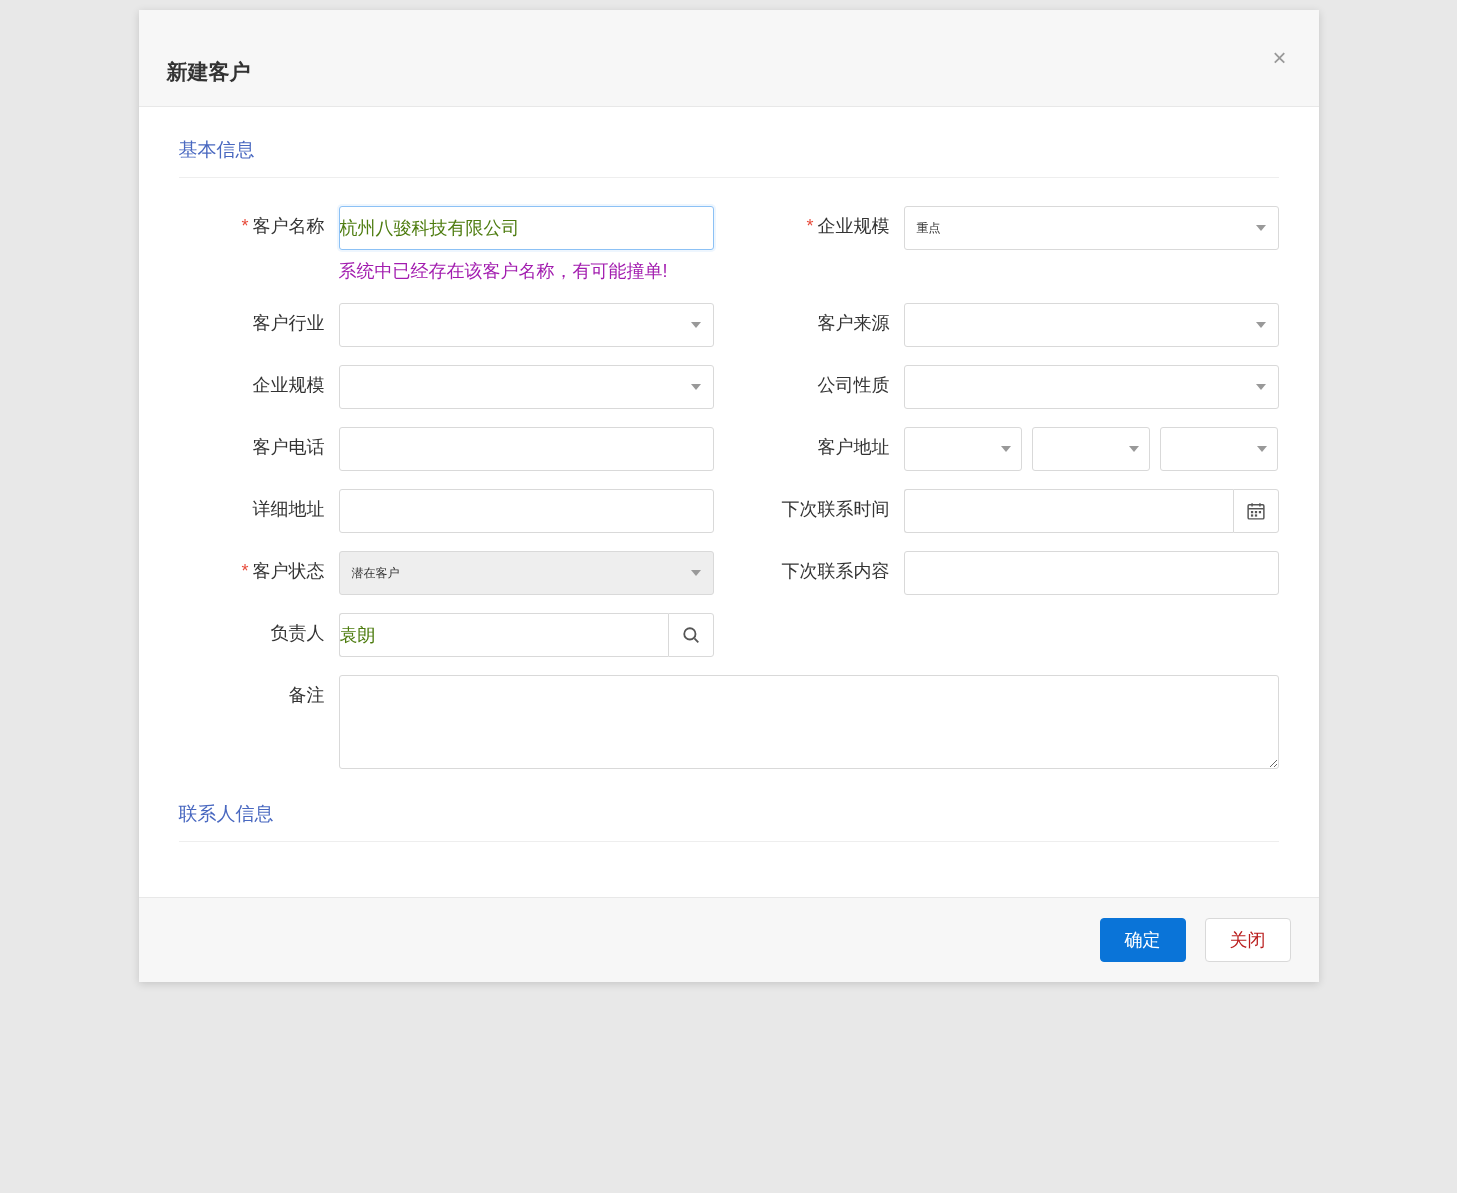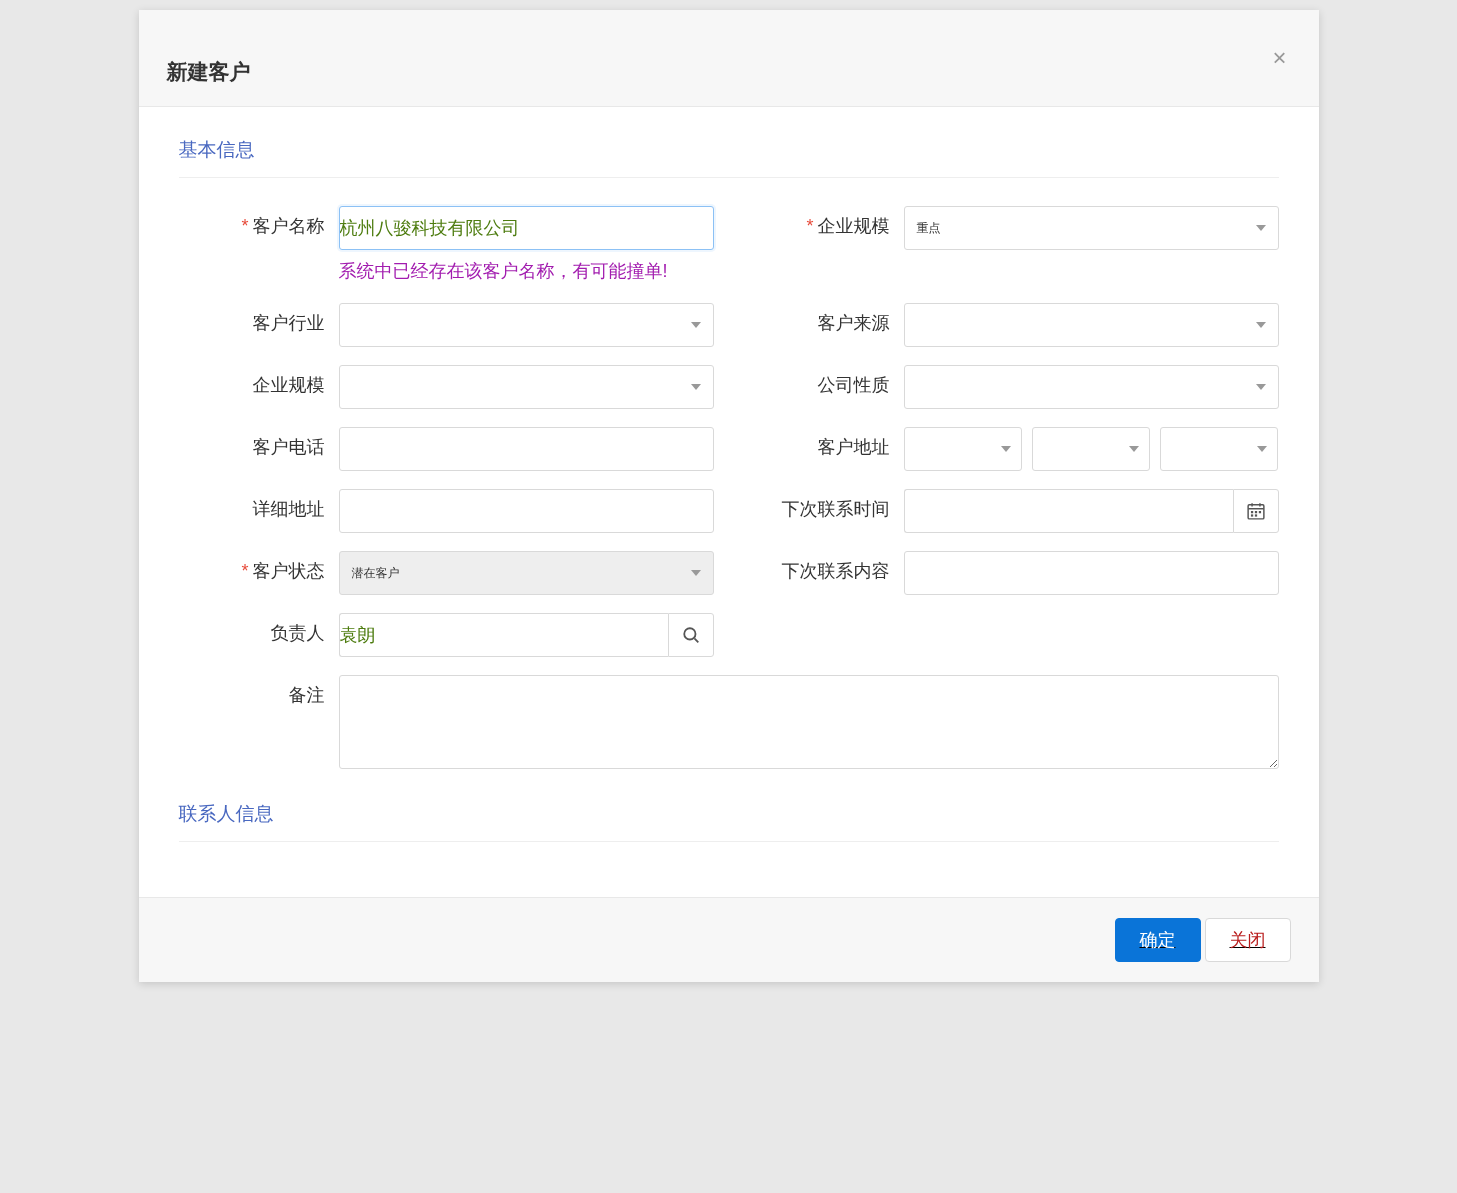--- a/index.html
+++ b/index.html
@@ -191,22 +191,21 @@
       font-family: inherit;
       resize: both;
       outline: none;
     }
     .modal-footer {
       padding: 20px 28px;
       background: #f7f7f7;
       border-top: 1px solid #e8e8e8;
       display: flex;
       justify-content: flex-end;
-      gap: 4px;
-      text-decoration: underline;
+      gap: 19px;
     }
     .btn {
       height: 44px;
       padding: 0 24px;
       font-size: 18px;
       border-radius: 4px;
       cursor: pointer;
       border: 1px solid transparent;
     }
     .btn-primary {

